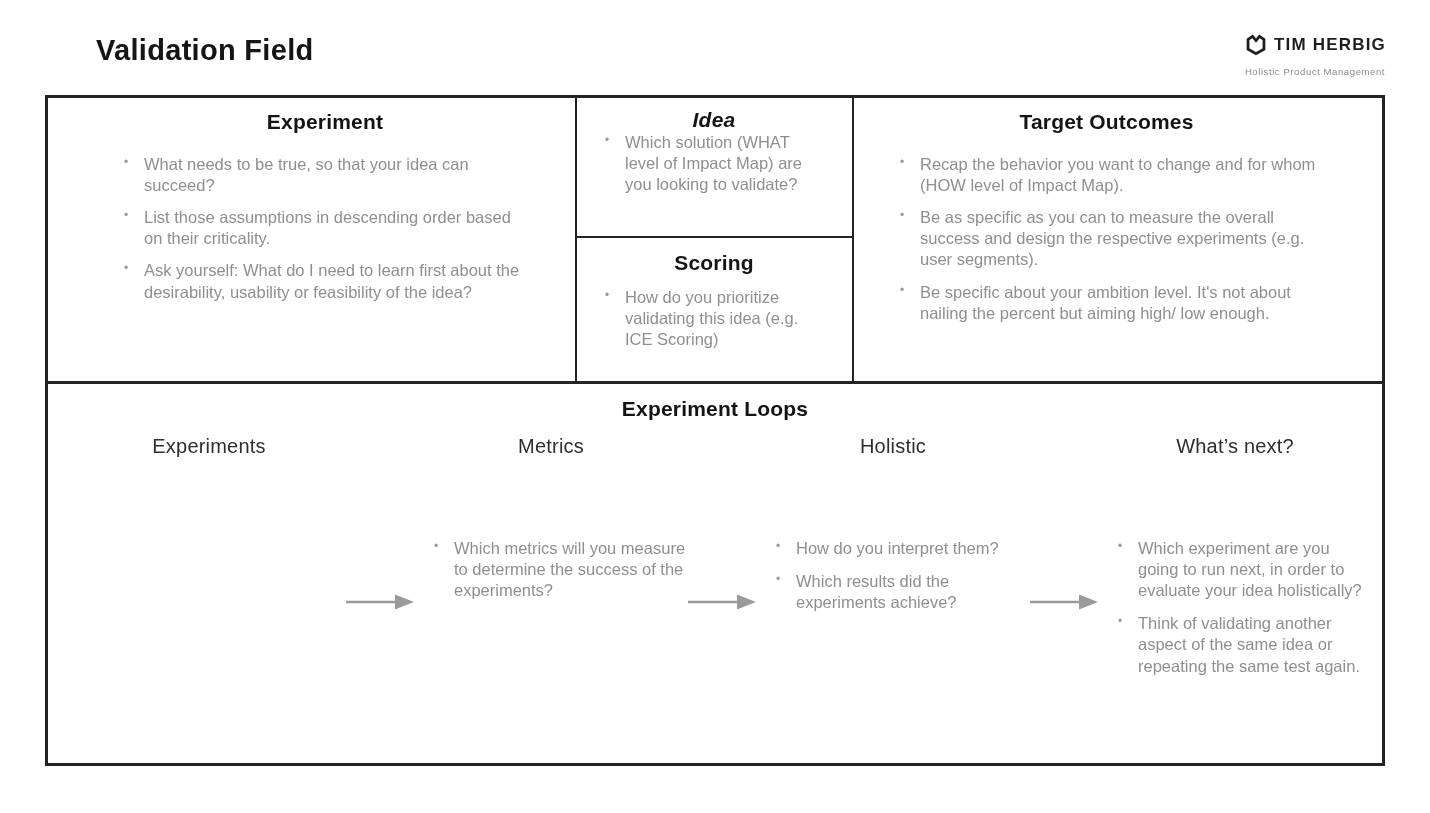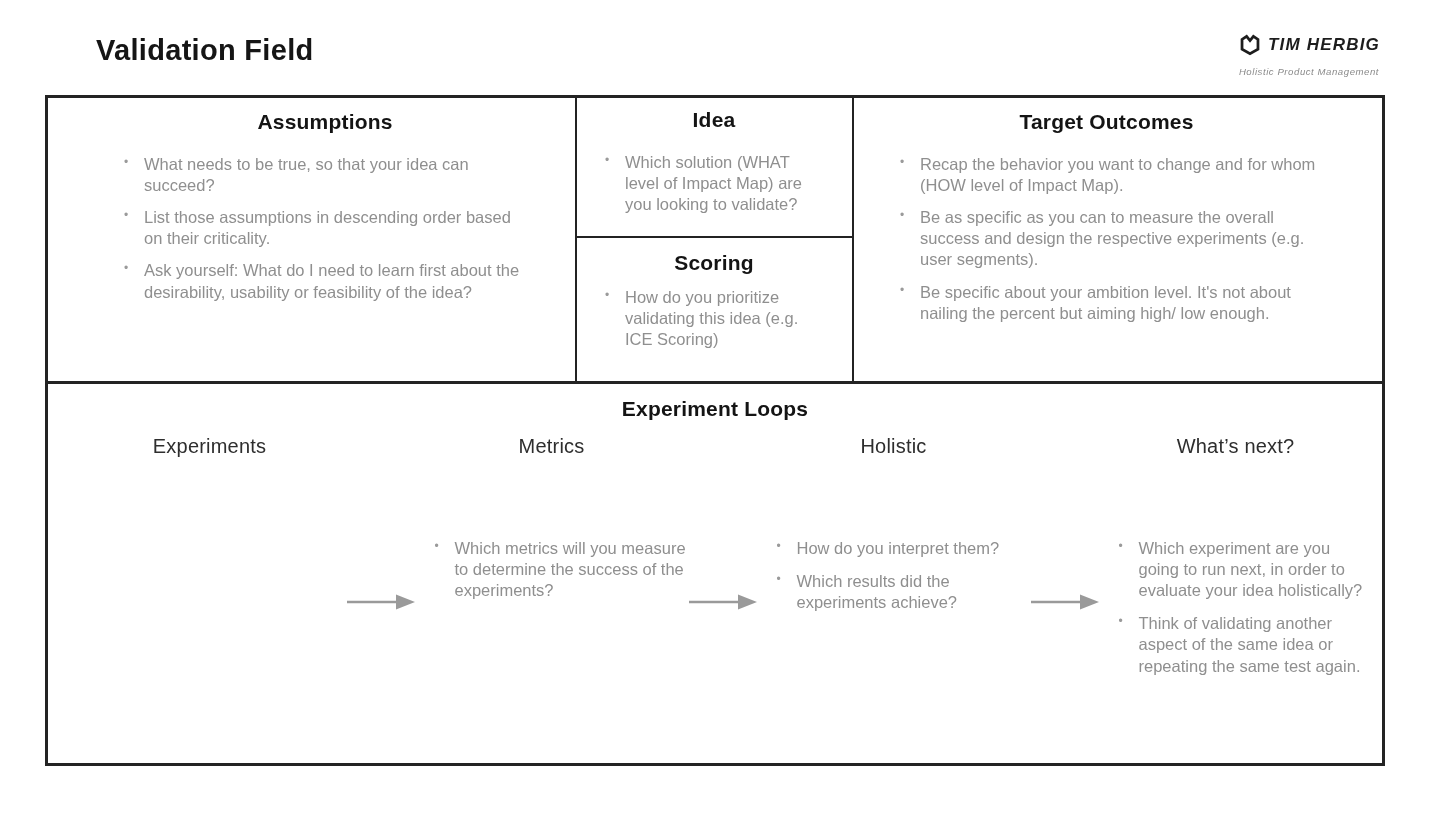--- a/index.html
+++ b/index.html
@@ -14,21 +14,21 @@
   }
 
   
   .page-title {
     position: absolute; left: 48px; top: 34px;
     font-size: 29px; font-weight: 800; letter-spacing: 0.3px;
     color: #151515;
     margin-left: 48px;
   }
   .logo {
-    position: absolute; right: 50px; top: 33px; font-style: italic;
+    position: absolute; right: 44px; top: 33px;
   }
   .logo-top { display: flex; align-items: center; gap: 7px; }
   .logo-icon { width: 22px; height: 23px; display: block; }
   .logo-name {
     font-size: 17px; font-weight: 800; letter-spacing: 1.2px; color: #1d1d1d;
     white-space: nowrap;
   }
   .logo-tagline {
     margin-top: 10px; font-size: 9.6px; color: #8a8a8a; letter-spacing: 0.55px;
     white-space: nowrap;
@@ -53,21 +53,21 @@
     text-align: center; font-size: 21px; font-weight: 800;
     color: #141414; margin: 0 0 20px 0; letter-spacing: 0.2px;
   }
 
   .cell-assumptions { padding: 12px 46px 0 73px; }
   .cell-middle {
     border-left: 2px solid #232323; border-right: 2px solid #232323;
     display: flex; flex-direction: column;
   }
   .cell-idea { height: 140px; border-bottom: 2px solid #232323; padding: 10px 26px 0 25px; }
-  .cell-idea .section-title { margin-bottom: 20px; }
+  .cell-idea .section-title { margin-bottom: 0; font-style: italic; }
   .cell-scoring { flex: 1; padding: 13px 26px 0 25px; }
   .cell-scoring .section-title { margin-bottom: 12px; }
   .cell-outcomes { padding: 12px 66px 0 43px; }
 
   ul.bullets {
     list-style: none; margin: 0; padding: 0;
     color: #8f8f8f; font-size: 16.5px; line-height: 1.28;
   }
   ul.bullets li { position: relative; padding-left: 23px; margin-bottom: 11px; }
   ul.bullets li::before {
@@ -77,21 +77,21 @@
   }
 
   
   .loops { padding-top: 13px; }
   .loops-title {
     text-align: center; font-size: 21px; font-weight: 800;
     margin: 0 0 14px 0; color: #141414; letter-spacing: 0.2px;
   }
   .loops-row {
     display: flex; align-items: flex-start;
-    padding-left: 25px; padding-right: 10px; justify-content: center;
+    padding-left: 25px; padding-right: 10px;
   }
   .loop-col { width: 272px; flex: 0 0 272px; }
   .loop-col-header {
     text-align: center; font-size: 20px; font-weight: 400;
     color: #2e2e2e; letter-spacing: 0.2px;
   }
   .loop-col ul.bullets { margin-top: 80px; padding-left: 16px; }
   .loop-col ul.bullets li { margin-bottom: 12px; }
   .arrow-spacer {
     width: 70px; flex: 0 0 70px;
@@ -114,21 +114,21 @@
     <span class="logo-name">TIM HERBIG</span>
   </div>
   <div class="logo-tagline">Holistic Product Management</div>
 </div>
 
 <div class="canvas">
 
   <div class="top-row">
 
     <div class="cell-assumptions">
-      <h2 class="section-title">Assumptions</h2>
+      <h2 class="section-title">Experiment</h2>
       <ul class="bullets">
         <li>What needs to be true, so that your idea can succeed?</li>
         <li>List those assumptions in descending order based on their criticality.</li>
         <li>Ask yourself: What do I need to learn first about the desirability, usability or feasibility of the idea?</li>
       </ul>
     </div>
 
     <div class="cell-middle">
       <div class="cell-idea">
         <h2 class="section-title">Idea</h2>

